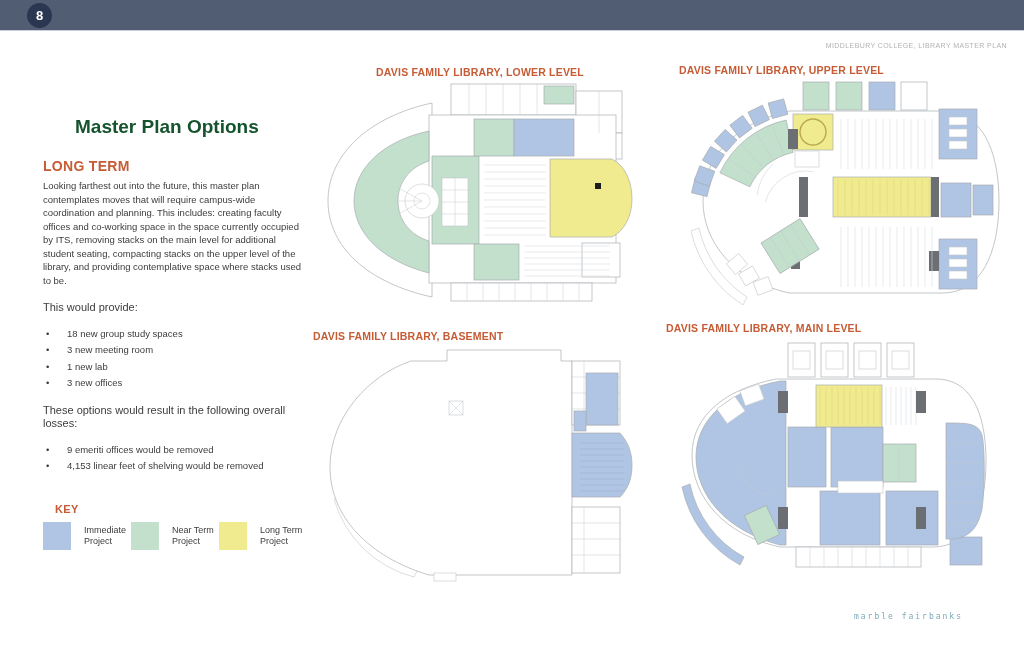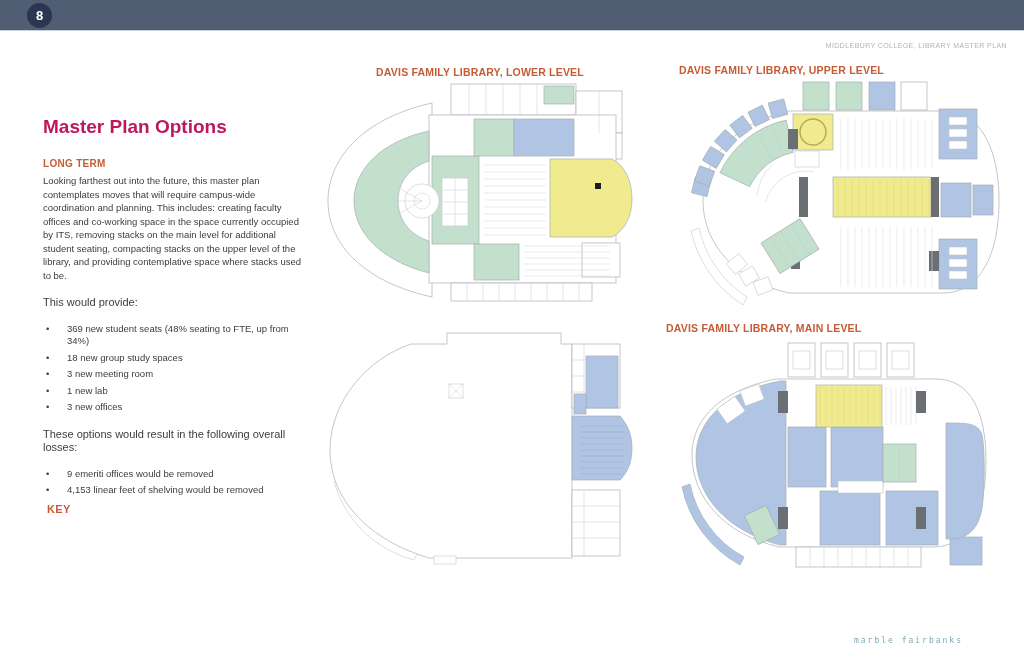--- a/index.html
+++ b/index.html
@@ -15,31 +15,31 @@
     display:flex;align-items:center;justify-content:center;
     color:#fff;font-size:13px;font-weight:bold;
   }
   .header-right{
     position:absolute;right:17px;top:42px;
     font-size:7px;letter-spacing:.4px;color:#b3b3b3;
   }
   
   .left-col{position:absolute;left:43px;top:116px;width:260px;color:#3c3c3c;}
   .main-title{font-size:19px;font-weight:bold;margin:0 0 20px 0;}
-  .section-label{font-size:10px;font-weight:bold;letter-spacing:.3px;margin:0 0 5px 0;}
+  .section-label{font-size:14px;font-weight:bold;letter-spacing:.3px;margin:0 0 5px 0;}
   .body-text{font-size:9.5px;line-height:13.5px;margin:0 0 14px 0;}
   .intro-text{font-size:11px;line-height:13.5px;margin:0 0 13px 0;}
   ul.bullets{list-style:none;margin:0 0 14px 0;padding:0;}
   ul.bullets li{
     font-size:9.5px;line-height:12.5px;padding-left:24px;position:relative;margin-bottom:4px;
   }
   ul.bullets li::before{content:"•";position:absolute;left:3px;top:0;font-size:9.5px;}
   
   .key-block{position:absolute;left:43px;top:503px;width:270px;}
-  .key-label{font-size:11px;font-weight:bold;letter-spacing:.3px;margin:0 0 7px 4px;}
+  .key-label{font-size:11px;font-weight:bold;letter-spacing:.3px;margin:0 0 7px 12px;}
   .key-items{display:flex;align-items:center;}
   .key-item{display:flex;align-items:center;width:88px;}
   .swatch{width:28px;height:28px;flex:0 0 28px;}
   .key-item-label{font-size:9px;line-height:11.5px;color:#3c3c3c;margin-left:13px;width:44px;}
   
   .plan-panel{position:absolute;width:334px;}
   .plan-title{font-size:10.5px;font-weight:bold;letter-spacing:.2px;margin:0 0 5px 0;}
   .pp-lower{left:313px;top:66px;}
   .pp-upper{left:666px;top:64px;margin-left:13px;}
   .pp-basement{left:313px;top:330px;}
@@ -51,53 +51,66 @@
   .detail{fill:none;stroke:#c6cacd;stroke-width:.5;}
   .region{stroke:#a9adb1;stroke-width:.7;}
   .core{fill:#6b6f74;stroke:none;}
   .blackbox{fill:#1d1d1d;}
   g.stacks line{stroke:#d9dcdf;stroke-width:.6;}
   g.stacks-y line{stroke:#ded676;stroke-width:.6;}
   g.stacks-b line{stroke:#9db4d4;stroke-width:.6;}
   
   .footer-credit{
     position:absolute;right:61px;top:612px;
-    font-family:"DejaVu Sans Mono",monospace;font-size:8px;letter-spacing:2px;margin-top:24px;
+    font-family:"DejaVu Sans Mono",monospace;font-size:8px;letter-spacing:2px;
   }
 </style>
 </head>
 <body>
 
 <div class="topbar" style="background-color: rgb(80, 93, 115);">
   <div class="page-badge" style="background-color: rgb(43, 55, 80);">8</div>
 </div>
 
 <div class="header-right">MIDDLEBURY COLLEGE, LIBRARY MASTER PLAN</div>
 
 <div class="left-col">
-  <h1 class="main-title" style="color: #be185d;">Master Plan Options</h1>
+  <h1 class="main-title" style="color: #14532d; margin-left: 32px;">Master Plan Options</h1>
   <h2 class="section-label" style="color: rgb(198, 92, 53);">LONG TERM</h2>
   <p class="body-text">Looking farthest out into the future, this master plan contemplates moves that will require campus-wide coordination and planning. This includes: creating faculty offices and co-working space in the space currently occupied by ITS, removing stacks on the main level for additional student seating, compacting stacks on the upper level of the library, and providing contemplative space where stacks used to be.</p>
   <p class="intro-text">This would provide:</p>
   <ul class="bullets">
-    <li>369 new student seats (48% seating to FTE, up from 34%)</li>
     <li>18 new group study spaces</li>
     <li>3 new meeting room</li>
     <li>1 new lab</li>
     <li>3 new offices</li>
   </ul>
   <p class="intro-text">These options would result in the following overall losses:</p>
   <ul class="bullets">
     <li>9 emeriti offices would be removed</li>
     <li>4,153 linear feet of shelving would be removed</li>
   </ul>
 </div>
 
 <div class="key-block">
   <div class="key-label" style="color: rgb(198, 92, 53);">KEY</div>
+  <div class="key-items">
+    <div class="key-item">
+      <div class="swatch" style="background-color: rgb(175, 197, 227);"></div>
+      <div class="key-item-label">Immediate Project</div>
+    </div>
+    <div class="key-item">
+      <div class="swatch" style="background-color: rgb(194, 224, 203);"></div>
+      <div class="key-item-label">Near Term Project</div>
+    </div>
+    <div class="key-item">
+      <div class="swatch" style="background-color: rgb(241, 235, 144);"></div>
+      <div class="key-item-label">Long Term Project</div>
+    </div>
+  </div>
 </div>
 
 <div class="plan-panel pp-lower">
   <h3 class="plan-title" style="color: rgb(198, 92, 53); text-align: center;">DAVIS FAMILY LIBRARY, LOWER LEVEL</h3>
   <svg class="plan" width="332" height="228" viewBox="0 0 330 228">
 
     <path class="ol" d="M118,20 C54,34 14,72 14,118 C14,164 54,200 118,214 Z"></path>
     <rect class="ol" x="137" y="1" width="125" height="31"></rect>
     <rect class="ol" x="262" y="8" width="46" height="42"></rect>
     <rect class="ol" x="268" y="50" width="40" height="26"></rect>
@@ -283,20 +296,21 @@
       <line class="detail" x1="35" y1="0" x2="35" y2="36"></line>
     </g>
 
     <rect class="ol2" x="48" y="176" width="16" height="14" transform="rotate(-40 56 183)"></rect>
     <rect class="ol2" x="60" y="188" width="16" height="14" transform="rotate(-30 68 195)"></rect>
     <rect class="ol2" x="74" y="198" width="16" height="14" transform="rotate(-20 82 205)"></rect>
   </svg>
 </div>
 
 <div class="plan-panel pp-basement">
+  <h3 class="plan-title" style="color: rgb(198, 92, 53);">DAVIS FAMILY LIBRARY, BASEMENT</h3>
   <svg class="plan" width="332" height="238" viewBox="0 0 330 238">
 
     <path class="ol2" d="M20,152 A112,112 0 0 0 100,230 L104,222 A104,104 0 0 1 28,149 Z"></path>
 
     <path class="ol" d="M97,14 L133,14 L133,3 L247,3 L247,14 L258,14 L258,228 L115,228 C55,210 16,170 16,120 C16,70 55,28 97,14 Z"></path>
     <rect class="ol2" x="120" y="226" width="22" height="8"></rect>
 
     <rect class="ol" x="258" y="14" width="48" height="64"></rect>
     <rect class="ol" x="258" y="160" width="48" height="66"></rect>
     <g class="detail">

